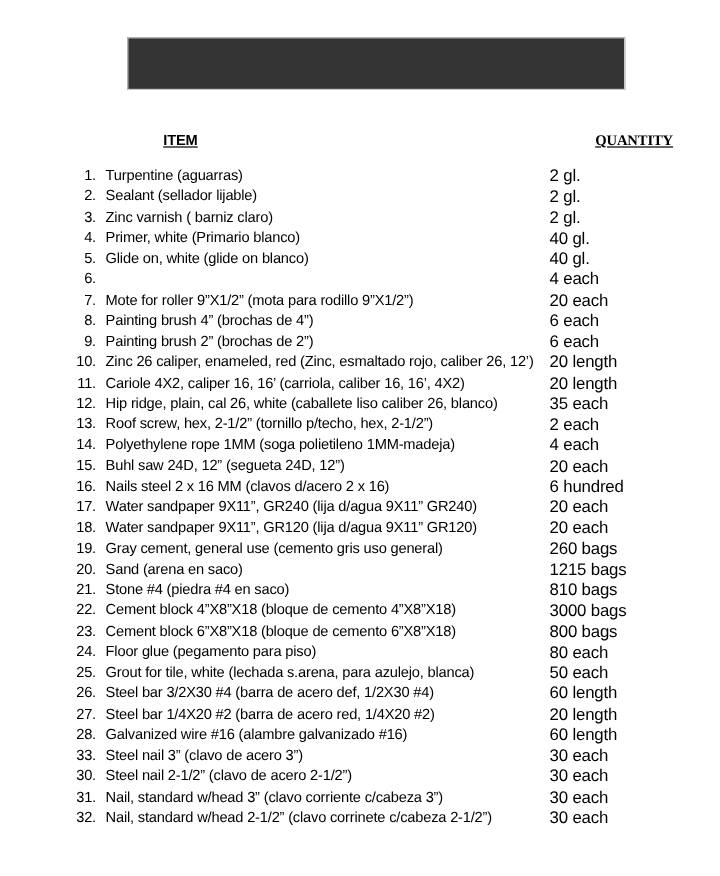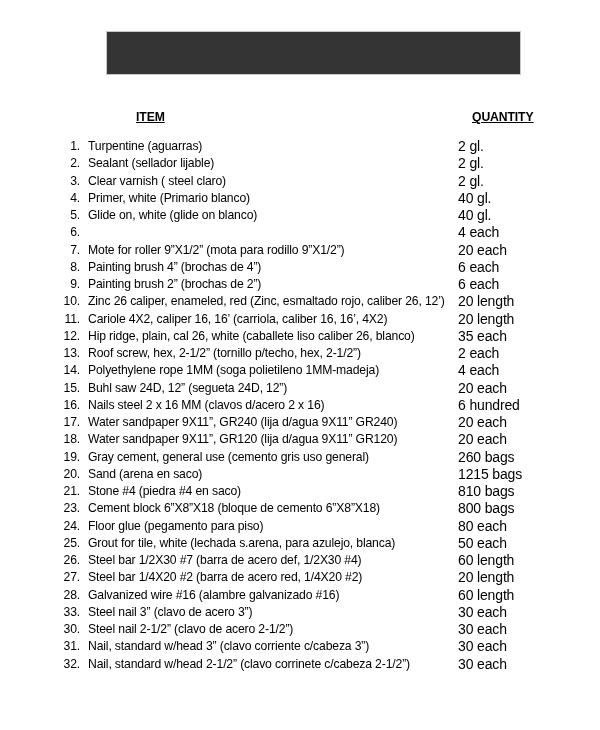--- a/index.html
+++ b/index.html
@@ -41,21 +41,21 @@
   }
   .th {
     position: absolute;
     font-size: 12.2px;
     font-weight: bold;
     text-decoration: underline;
     letter-spacing: -0.1px;
     white-space: nowrap;
   }
   .th-item { left: 88px; top: 0; }
-  .th-qty  { left: 424px; top: 0; }
+  .th-qty  { left: 448px; top: 0; font-family: Liberation Serif, serif; }
 
   .rows {
     position: absolute;
     left: 0;
     top: 138px;
     width: 600px;
   }
   .row {
     position: relative;
     height: 17.25px;
@@ -101,21 +101,21 @@
         <span class="desc">Turpentine (aguarras)</span>
         <span class="qty">2 gl.</span>
       </div>
       <div class="row">
         <span class="num">2.</span>
         <span class="desc">Sealant (sellador lijable)</span>
         <span class="qty">2 gl.</span>
       </div>
       <div class="row">
         <span class="num">3.</span>
-        <span class="desc">Clear varnish ( steel claro)</span>
+        <span class="desc">Zinc varnish ( barniz claro)</span>
         <span class="qty">2 gl.</span>
       </div>
       <div class="row">
         <span class="num">4.</span>
         <span class="desc">Primer, white (Primario blanco)</span>
         <span class="qty">40 gl.</span>
       </div>
       <div class="row">
         <span class="num">5.</span>
         <span class="desc">Glide on, white (glide on blanco)</span>
@@ -194,37 +194,42 @@
         <span class="num">20.</span>
         <span class="desc">Sand (arena en saco)</span>
         <span class="qty">1215 bags</span>
       </div>
       <div class="row">
         <span class="num">21.</span>
         <span class="desc">Stone #4 (piedra #4 en saco)</span>
         <span class="qty">810 bags</span>
       </div>
       <div class="row">
+        <span class="num">22.</span>
+        <span class="desc">Cement block 4”X8”X18 (bloque de cemento 4”X8”X18)</span>
+        <span class="qty">3000 bags</span>
+      </div>
+      <div class="row">
         <span class="num">23.</span>
         <span class="desc">Cement block 6”X8”X18 (bloque de cemento 6”X8”X18)</span>
         <span class="qty">800 bags</span>
       </div>
       <div class="row">
         <span class="num">24.</span>
         <span class="desc">Floor glue (pegamento para piso)</span>
         <span class="qty">80 each</span>
       </div>
       <div class="row">
         <span class="num">25.</span>
         <span class="desc">Grout for tile, white (lechada s.arena, para azulejo, blanca)</span>
         <span class="qty">50 each</span>
       </div>
       <div class="row">
         <span class="num">26.</span>
-        <span class="desc">Steel bar 1/2X30 #7 (barra de acero def, 1/2X30 #4)</span>
+        <span class="desc">Steel bar 3/2X30 #4 (barra de acero def, 1/2X30 #4)</span>
         <span class="qty">60 length</span>
       </div>
       <div class="row">
         <span class="num">27.</span>
         <span class="desc">Steel bar 1/4X20 #2 (barra de acero red, 1/4X20 #2)</span>
         <span class="qty">20 length</span>
       </div>
       <div class="row">
         <span class="num">28.</span>
         <span class="desc">Galvanized wire #16 (alambre galvanizado #16)</span>

